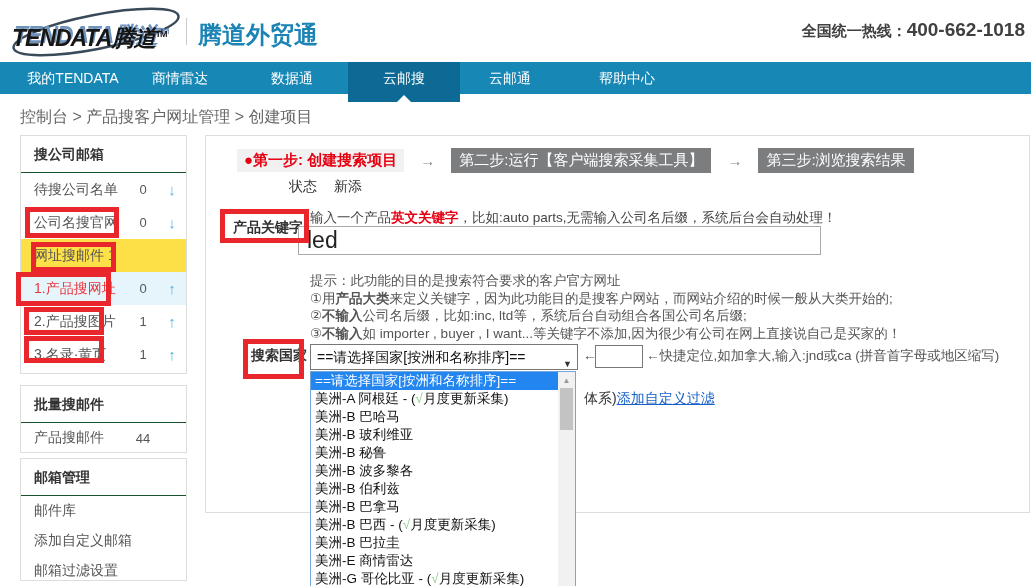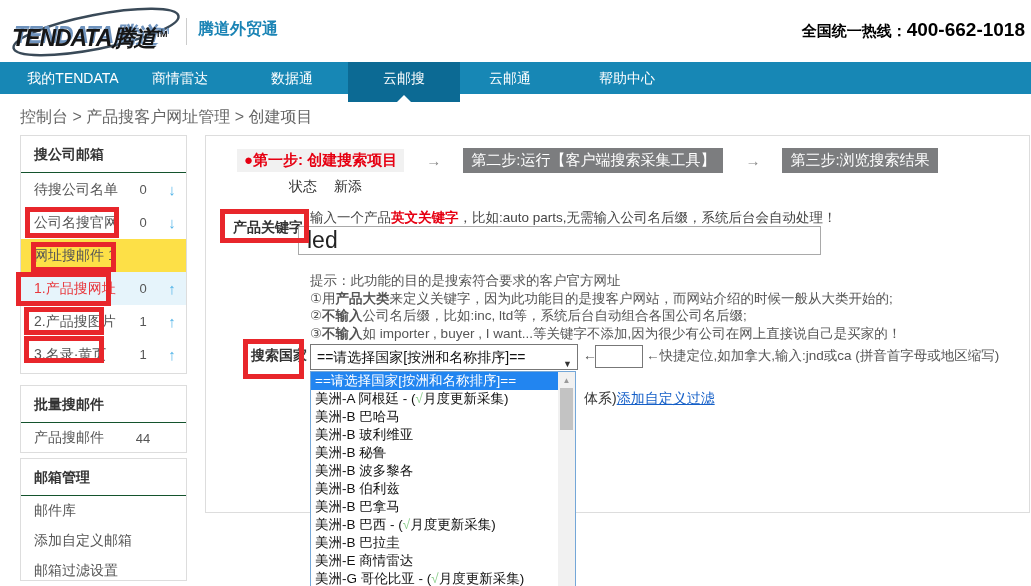--- a/index.html
+++ b/index.html
@@ -11,22 +11,22 @@
   .header{position:absolute;left:0;top:0;width:1031px;height:62px;background:#fff;}
   .logo{position:absolute;left:8px;top:6px;width:180px;height:52px;}
   .logo svg{position:absolute;left:0;top:0;}
   .logo-text{
     position:absolute;left:4px;top:17px;font-style:italic;font-weight:bold;
     font-size:23px;color:#161616;letter-spacing:-1px;white-space:nowrap;
     text-shadow:2px -3px 0 #6f93bd;
   }
   .logo-tm{font-size:9px;vertical-align:super;font-style:normal;}
   .logo-divider{position:absolute;left:186px;top:18px;width:1px;height:27px;background:#ccc;}
-  .product-title{position:absolute;left:198px;top:19px;font-size:16px;font-weight:bold;color:#1b84b5;}
-  .hotline{position:absolute;right:6px;top:19px;color:#000000;font-weight:bold;white-space:nowrap;}
+  .product-title{position:absolute;left:198px;top:19px;font-size:24px;font-weight:bold;color:#1b84b5;}
+  .hotline{position:absolute;right:6px;top:19px;color:#404040;font-weight:bold;white-space:nowrap;}
   .hotline-label{font-size:15px;}
   .hotline-number{font-size:19px;}
   
   .navbar{position:absolute;left:0;top:62px;width:1031px;height:32px;background:#1787b5;}
   .nav-item{position:absolute;top:0;width:112px;height:40px;line-height:32px;text-align:center;
     color:#fff;font-size:14px;cursor:pointer;}
   .nav-item.active{background:#0c6a94;}
   .nav-item.active::after{content:'';position:absolute;bottom:0;left:50%;margin-left:-7px;
     border-left:7px solid transparent;border-right:7px solid transparent;border-bottom:7px solid #fff;}
   
@@ -41,21 +41,21 @@
   .side-row{display:flex;align-items:center;height:33px;padding-left:13px;font-size:14px;color:#555;cursor:pointer;}
   .panel2 .side-row,.panel3 .side-row{height:30px;}
   .slabel{flex:1;white-space:nowrap;}
   .scount{width:30px;text-align:center;font-size:13px;color:#555;}
   .sarrow{width:28px;text-align:center;color:#55b5e8;font-weight:bold;font-size:15px;}
   .side-row.gray{background:#fde047;}
   .side-row.active{background:#e6f4fb;}
   .side-row.active .slabel{color:#e8383d;}
   
   .main-panel{position:absolute;left:205px;top:135px;width:823px;height:376px;border:1px solid #ddd;background:#fff;}
-  .steps{position:absolute;left:31px;top:12px;display:flex;align-items:center;gap:22px;font-size:15px;white-space:nowrap;}
+  .steps{position:absolute;left:31px;top:12px;display:flex;align-items:center;gap:16px;font-size:15px;white-space:nowrap;}
   .step.current{color:#e60012;font-weight:bold;background:#f1f1f1;padding:2px 7px;}
   .step.next{color:#fff;background:#7c7d7f;padding:3px 8px;}
   .step-arrow{color:#888;}
   .status{position:absolute;left:83px;top:42px;font-size:14px;color:#333;}
   .status .v{margin-left:17px;}
   .kw-label{position:absolute;left:27px;top:83px;font-size:14px;font-weight:bold;color:#333;white-space:nowrap;}
   .kw-hint{position:absolute;left:104px;top:73px;font-size:13.5px;color:#444;white-space:nowrap;}
   .kw-hint .em{color:#e60012;font-weight:bold;}
   .kw-input{position:absolute;left:92px;top:90px;width:505px;height:27px;border:1px solid #a9a9a9;
     font-size:23px;padding:0 8px;color:#222;font-family:"Liberation Sans","DejaVu Sans",sans-serif;}

